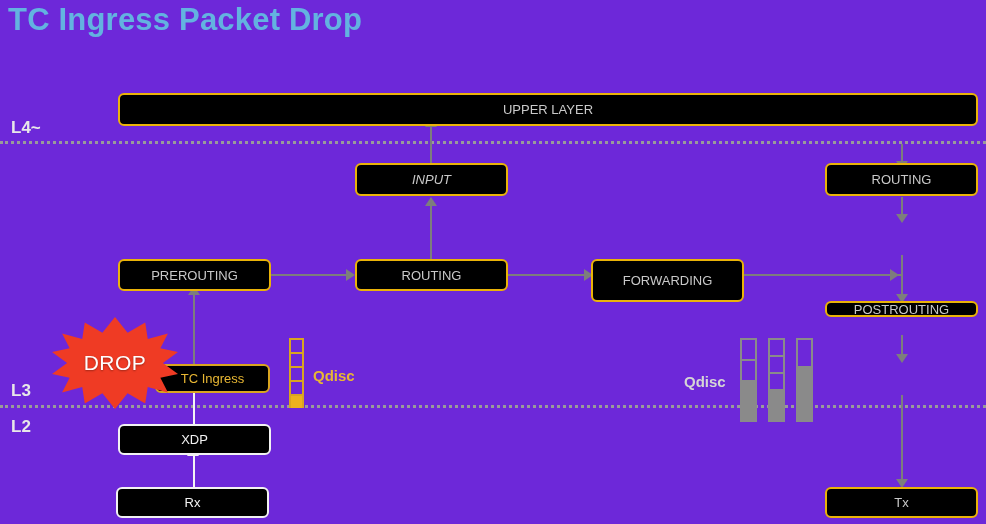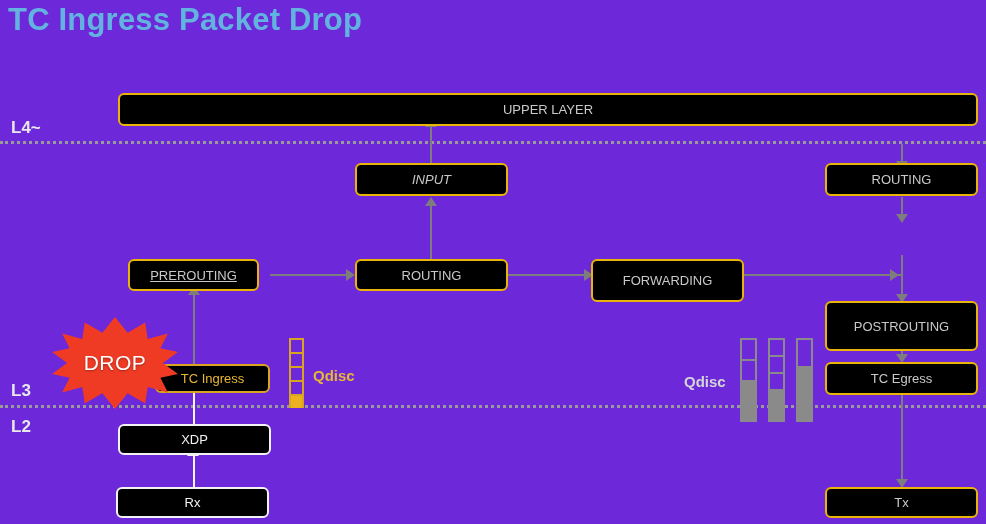--- a/index.html
+++ b/index.html
@@ -104,34 +104,33 @@
   <div class="ln v" style="left:901px;top:335px;height:22px;"></div>
   <div class="head down" style="left:896px;top:354px;"></div>
 
   <div class="ln v" style="left:901px;top:395px;height:87px;"></div>
   <div class="head down" style="left:896px;top:479px;"></div>
 
   <div class="box" style="left:118px;top:93px;width:860px;height:33px;">UPPER LAYER</div>
 
   <div class="box" style="left:355px;top:163px;width:153px;height:33px;font-style:italic;">INPUT</div>
 
-  <div class="box" style="left:128px;top:259px;width:131px;height:32px;text-decoration:underline;">PREROUTING</div>
+  <div class="box" style="left:118px;top:259px;width:153px;height:32px;">PREROUTING</div>
 
   <div class="box" style="left:355px;top:259px;width:153px;height:32px;">ROUTING</div>
 
   <div class="box" style="left:591px;top:259px;width:153px;height:43px;">FORWARDING</div>
 
   <div class="box" style="left:825px;top:163px;width:153px;height:33px;">ROUTING</div>
 
 
-  <div class="box" style="left:825px;top:301px;width:153px;height:50px;">POSTROUTING</div>
+  <div class="box" style="left:825px;top:301px;width:153px;height:16px;">POSTROUTING</div>
 
   <div class="box gold" style="left:155px;top:364px;width:115px;height:29px;">TC Ingress</div>
 
-  <div class="box" style="left:825px;top:362px;width:153px;height:33px;">TC Egress</div>
 
   <div class="box white" style="left:118px;top:424px;width:153px;height:31px;">XDP</div>
 
   <div class="box white" style="left:116px;top:487px;width:153px;height:31px;">Rx</div>
 
   <div class="box" style="left:825px;top:487px;width:153px;height:31px;">Tx</div>
 
   <div class="qcol" style="left:289px;top:338px;width:15px;height:70px;
                            border:2px solid #d9a520;border-top:none;border-bottom:none;">
     <div class="qcell" style="height:14px;border-top:2px solid #d9a520;"></div>

